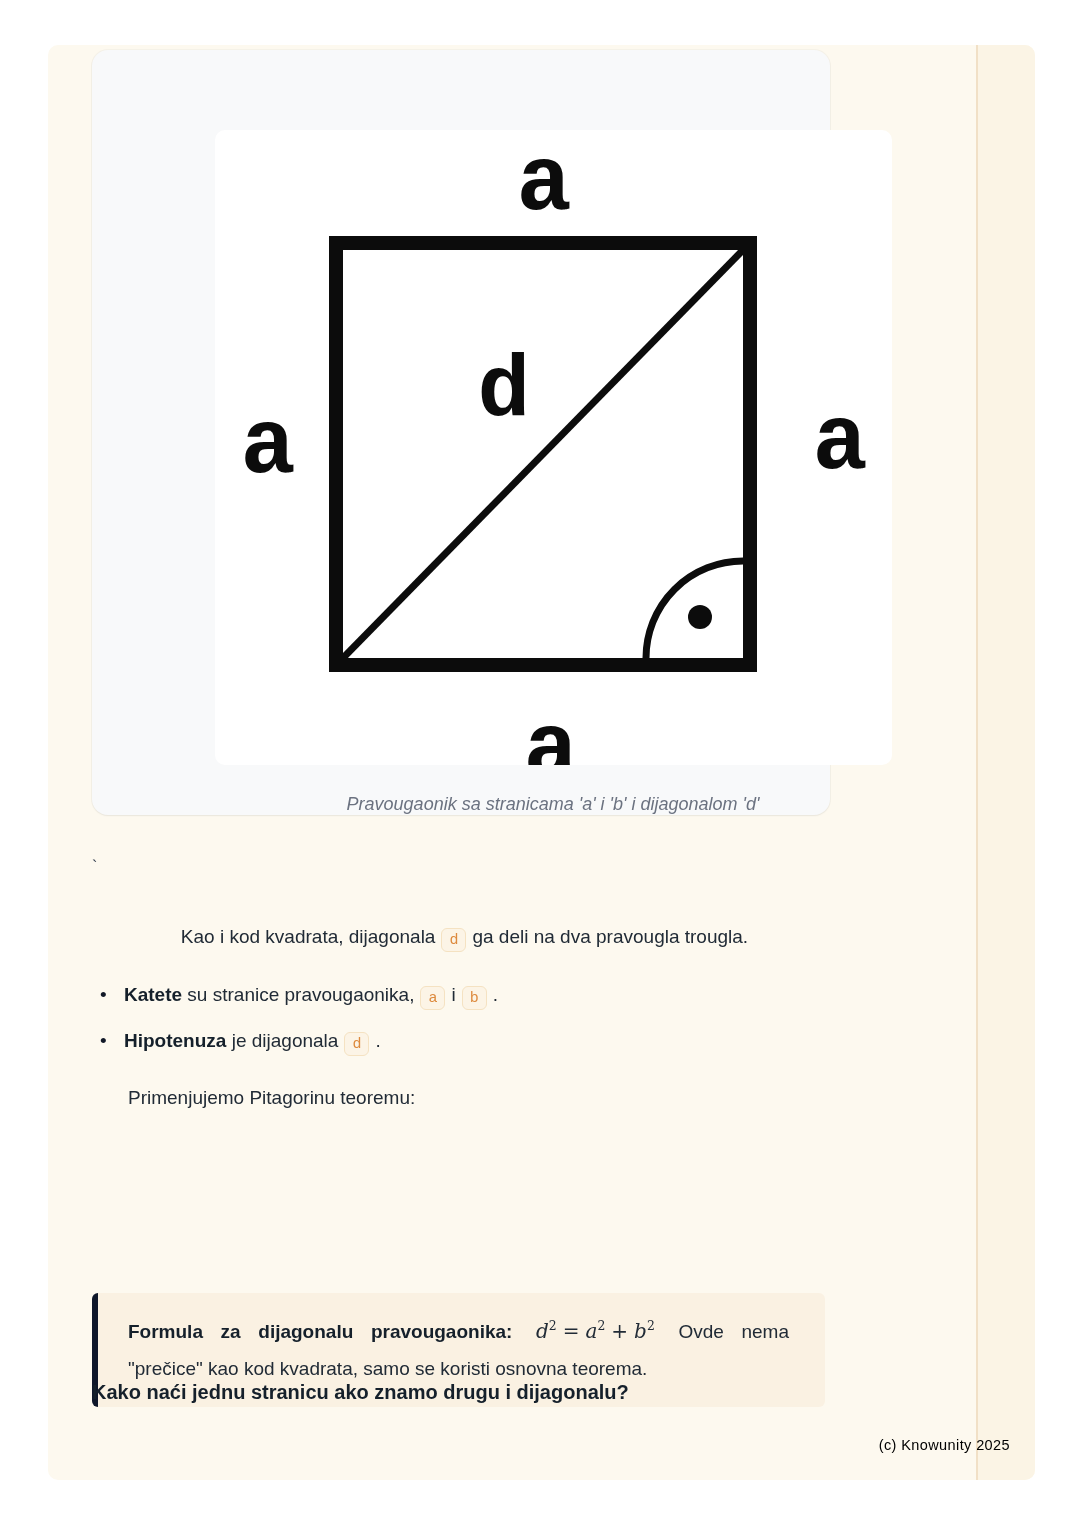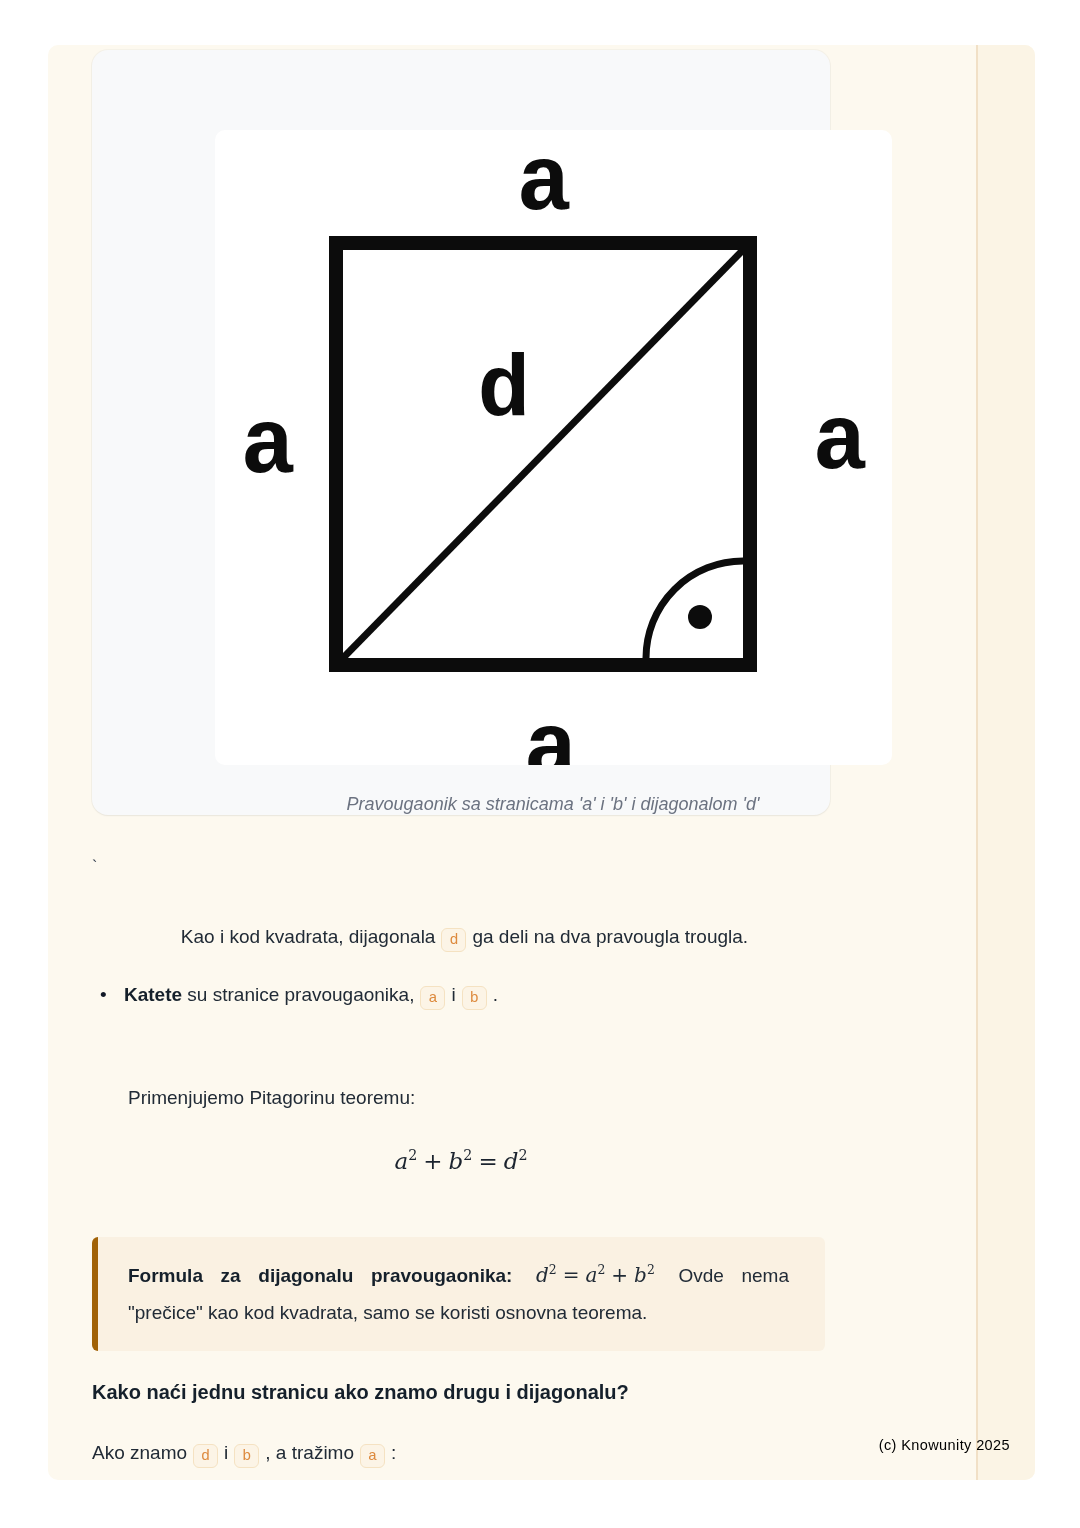--- a/index.html
+++ b/index.html
@@ -69,22 +69,22 @@
   .math { font-family:"DejaVu Serif", serif; white-space:nowrap; }
   .math .mi { font-style:italic; }
   .math .mo { font-style:normal; margin:0 6px; }
   .math sup { font-size:0.62em; vertical-align:super; line-height:0; }
   .formula-block {
     position:absolute; left:92px; top:1148px; width:738px;
     text-align:center; font-size:23px; color:#1b232e;
   }
   
   .callout {
-    position:absolute; left:92px; top:1237px; width:733px; min-height:110px;
-    background:#faf1e2; border-left:6px solid #a16207; border-radius:6px;
+    position:absolute; left:92px; top:1293px; width:733px; min-height:110px;
+    background:#faf1e2; border-left:6px solid #0f172a; border-radius:6px;
     padding:20px 36px 20px 30px;
   }
   .callout p { font-size:19px; line-height:37px; text-align:justify; color:#212b36; }
   .callout .math { font-size:20px; margin:0 6px; }
   .q-heading {
     position:absolute; left:92px; top:1378px; width:740px;
     font-size:20px; line-height:28px; font-weight:bold;
   }
   .copyright {
     position:absolute; right:70px; top:1437px;
@@ -116,30 +116,27 @@
     </div>
     <div class="figure-caption">Pravougaonik sa stranicama 'a' i 'b' i dijagonalom 'd'</div>
   </div>
 
   <span class="stray-mark">`</span>
 
   <p class="para p-intro"><span>Kao i kod kvadrata, dijagonala</span><span class="chip">d</span><span>ga deli na dva pravougla trougla.</span></p>
 
   <div class="bullet-row b-row1"><span class="bullet-marker">•</span><b>Katete</b> <span>su stranice pravougaonika,</span><span class="chip">a</span><span>i</span><span class="chip">b</span><span>.</span></div>
 
+  <div class="bullet-row b-row2"><span class="bullet-marker">•</span><b>Hipotenuza</b> <span>je dijagonala</span><span class="chip">d</span><span>.</span></div>
 
   <p class="para p-theorem">Primenjujemo Pitagorinu teoremu:</p>
 
-  <div class="formula-block">
-    <span class="math"><span class="mi">a</span><sup>2</sup><span class="mo">+</span><span class="mi">b</span><sup>2</sup><span class="mo">=</span><span class="mi">d</span><sup>2</sup></span>
-  </div>
 
   <div class="callout">
     <p><b>Formula za dijagonalu pravougaonika:</b> <span class="math"><span class="mi">d</span><sup>2</sup><span class="mo">=</span><span class="mi">a</span><sup>2</sup><span class="mo">+</span><span class="mi">b</span><sup>2</sup></span> <span>Ovde nema "prečice" kao kod kvadrata, samo se koristi osnovna teorema.</span></p>
   </div>
 
   <h3 class="q-heading">Kako naći jednu stranicu ako znamo drugu i dijagonalu?</h3>
 
-  <p class="para p-final"><span>Ako znamo</span><span class="chip">d</span><span>i</span><span class="chip">b</span><span>, a tražimo</span><span class="chip">a</span><span>:</span></p>
 
   <div class="copyright">(c) Knowunity 2025</div>
 
 </div>
 
 </body></html>

